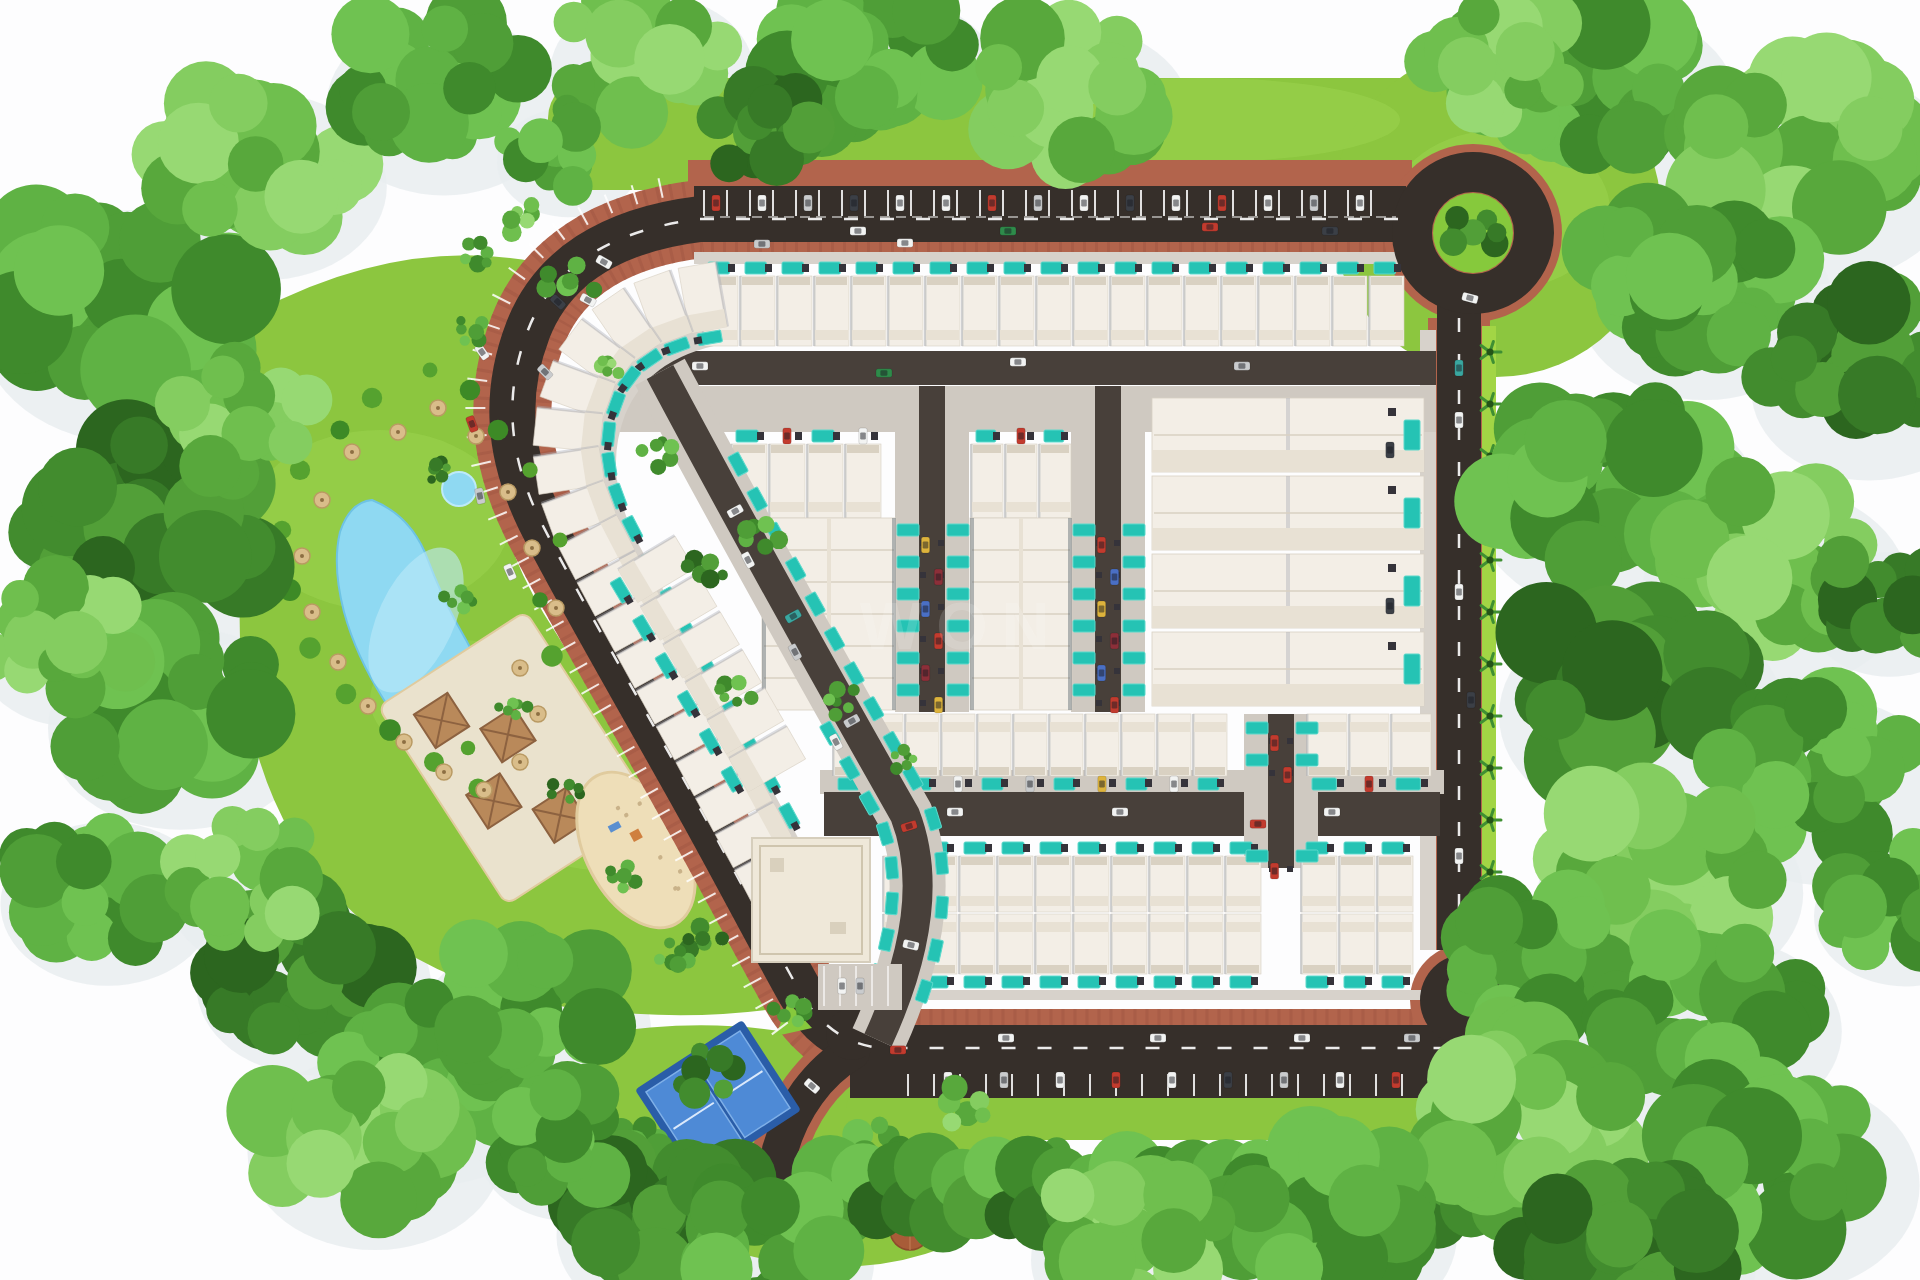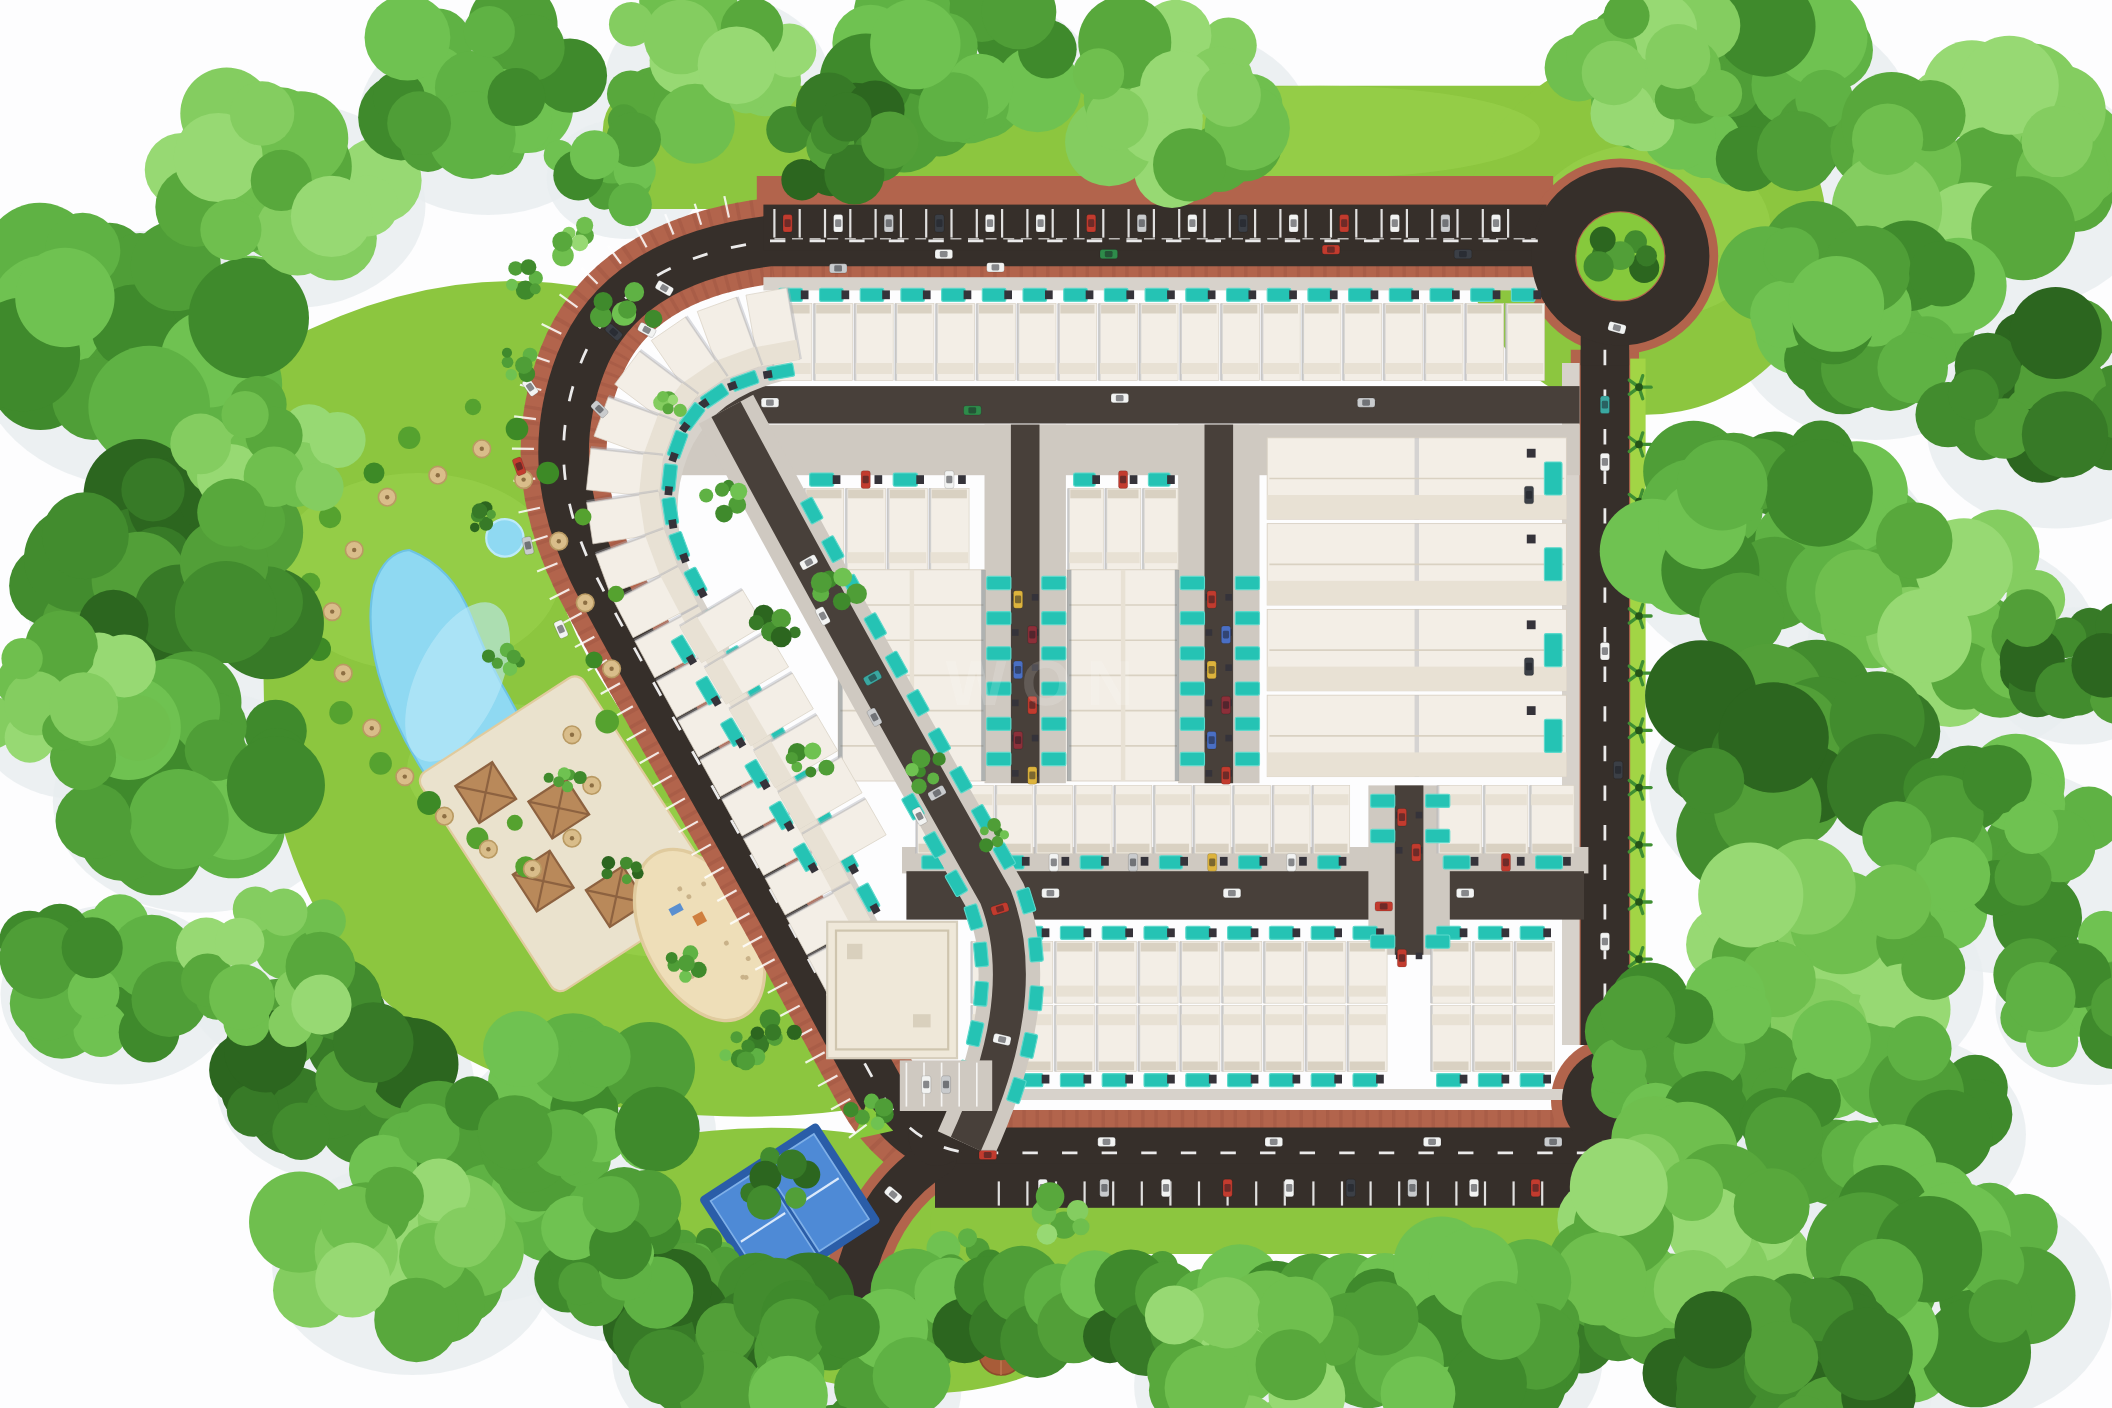--- a/index.html
+++ b/index.html
@@ -1,18 +1,18 @@
 <!DOCTYPE html>
 <html><head>
 <meta charset="utf-8">
 <style>
   html,body{margin:0;padding:0;background:#fff;}
   .stage{position:relative;width:1920px;height:1280px;overflow:hidden;background:#fdfdfe;font-family:"Liberation Sans",sans-serif;}
   .stage svg{position:absolute;left:0;top:0;}
-  .watermark{position:absolute;left:860px;top:588px;font-weight:bold;font-size:58px;letter-spacing:14px;color:#ffffff;pointer-events:none;user-select:none;}
+  .watermark{position:absolute;left:860px;top:588px;font-weight:bold;font-size:66px;letter-spacing:14px;color:#ffffff;pointer-events:none;user-select:none;}
 </style>
 </head>
 <body>
 
 <div class="stage">
   <svg id="scene" width="1920" height="1280" viewBox="0 0 1920 1280">
     <defs id="defs">
         <path d="M 1398 219 L 700 219 C 610 230 552 268 528 330 C 505 390 506 450 540 520 C 575 590 640 700 712 830 C 745 890 772 942 800 992 C 820 1026 846 1044 880 1048 L 1448 1048" fill="none"></path>
         <path d="M 712 296 C 642 306 598 336 579 386 C 560 434 563 482 592 540 C 624 602 682 704 746 822 C 770 866 790 904 812 948" fill="none"></path>
         <path d="M 652 562 C 694 632 740 710 792 802" fill="none"></path>

